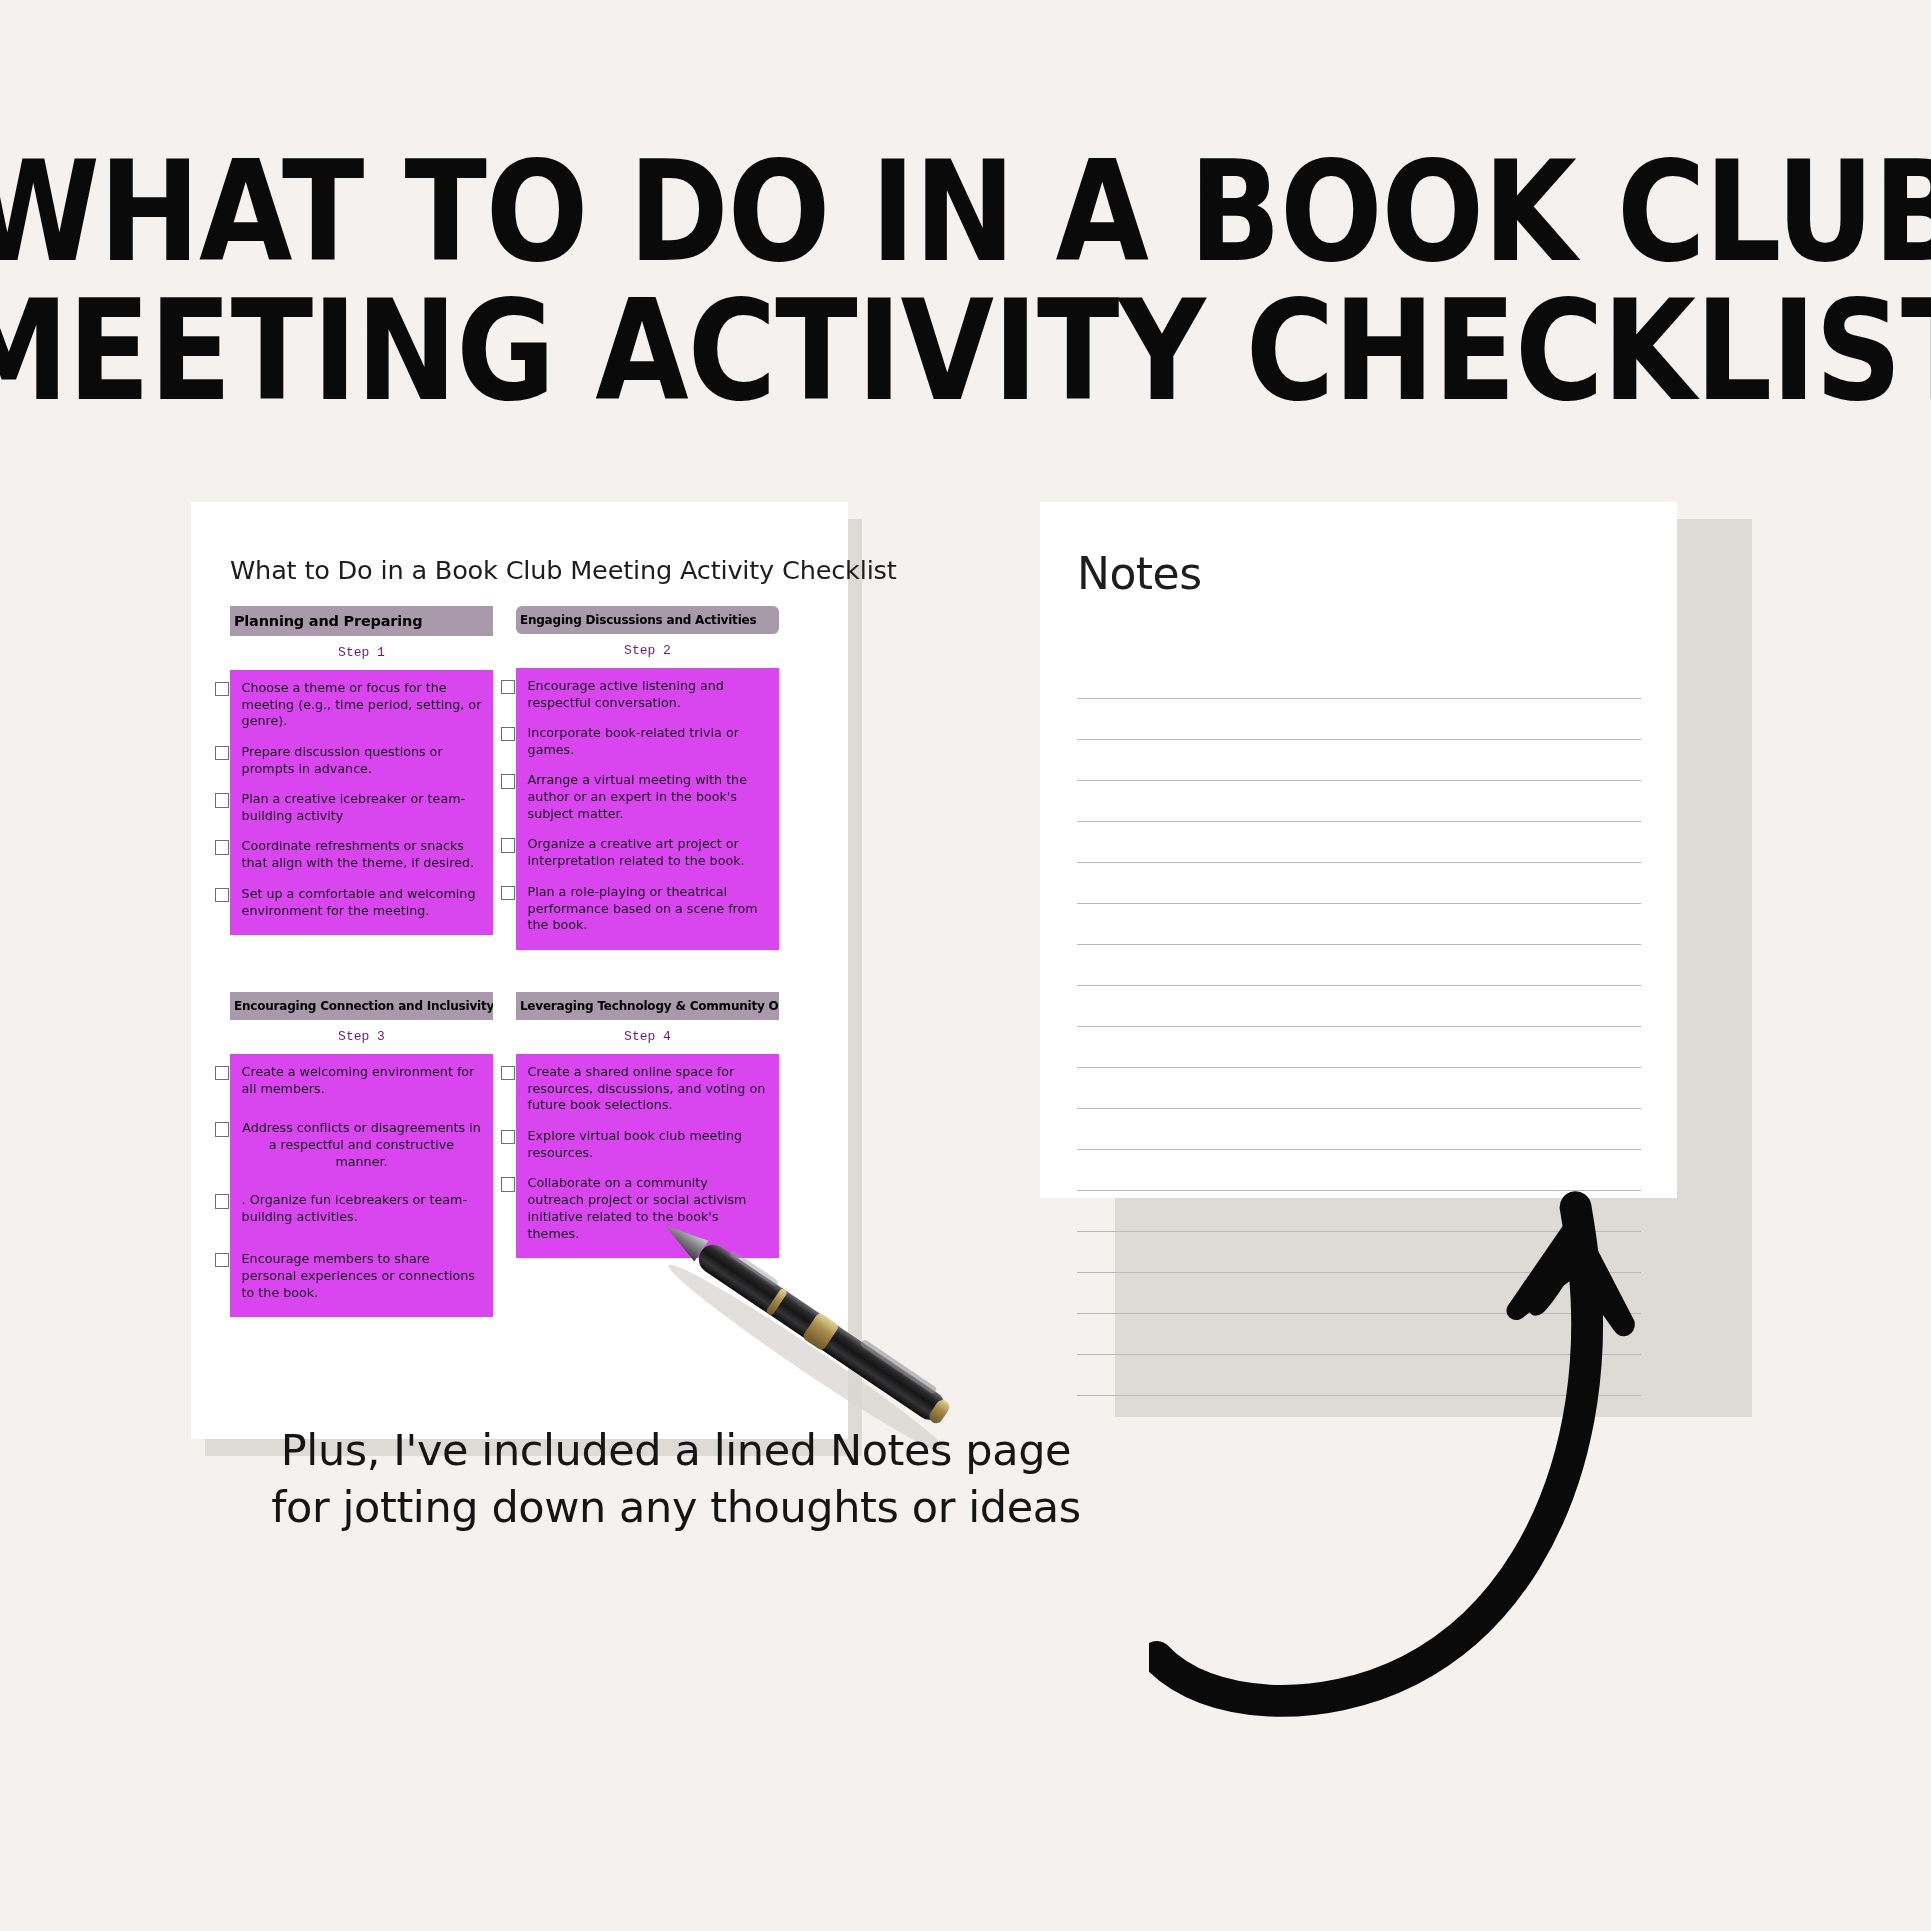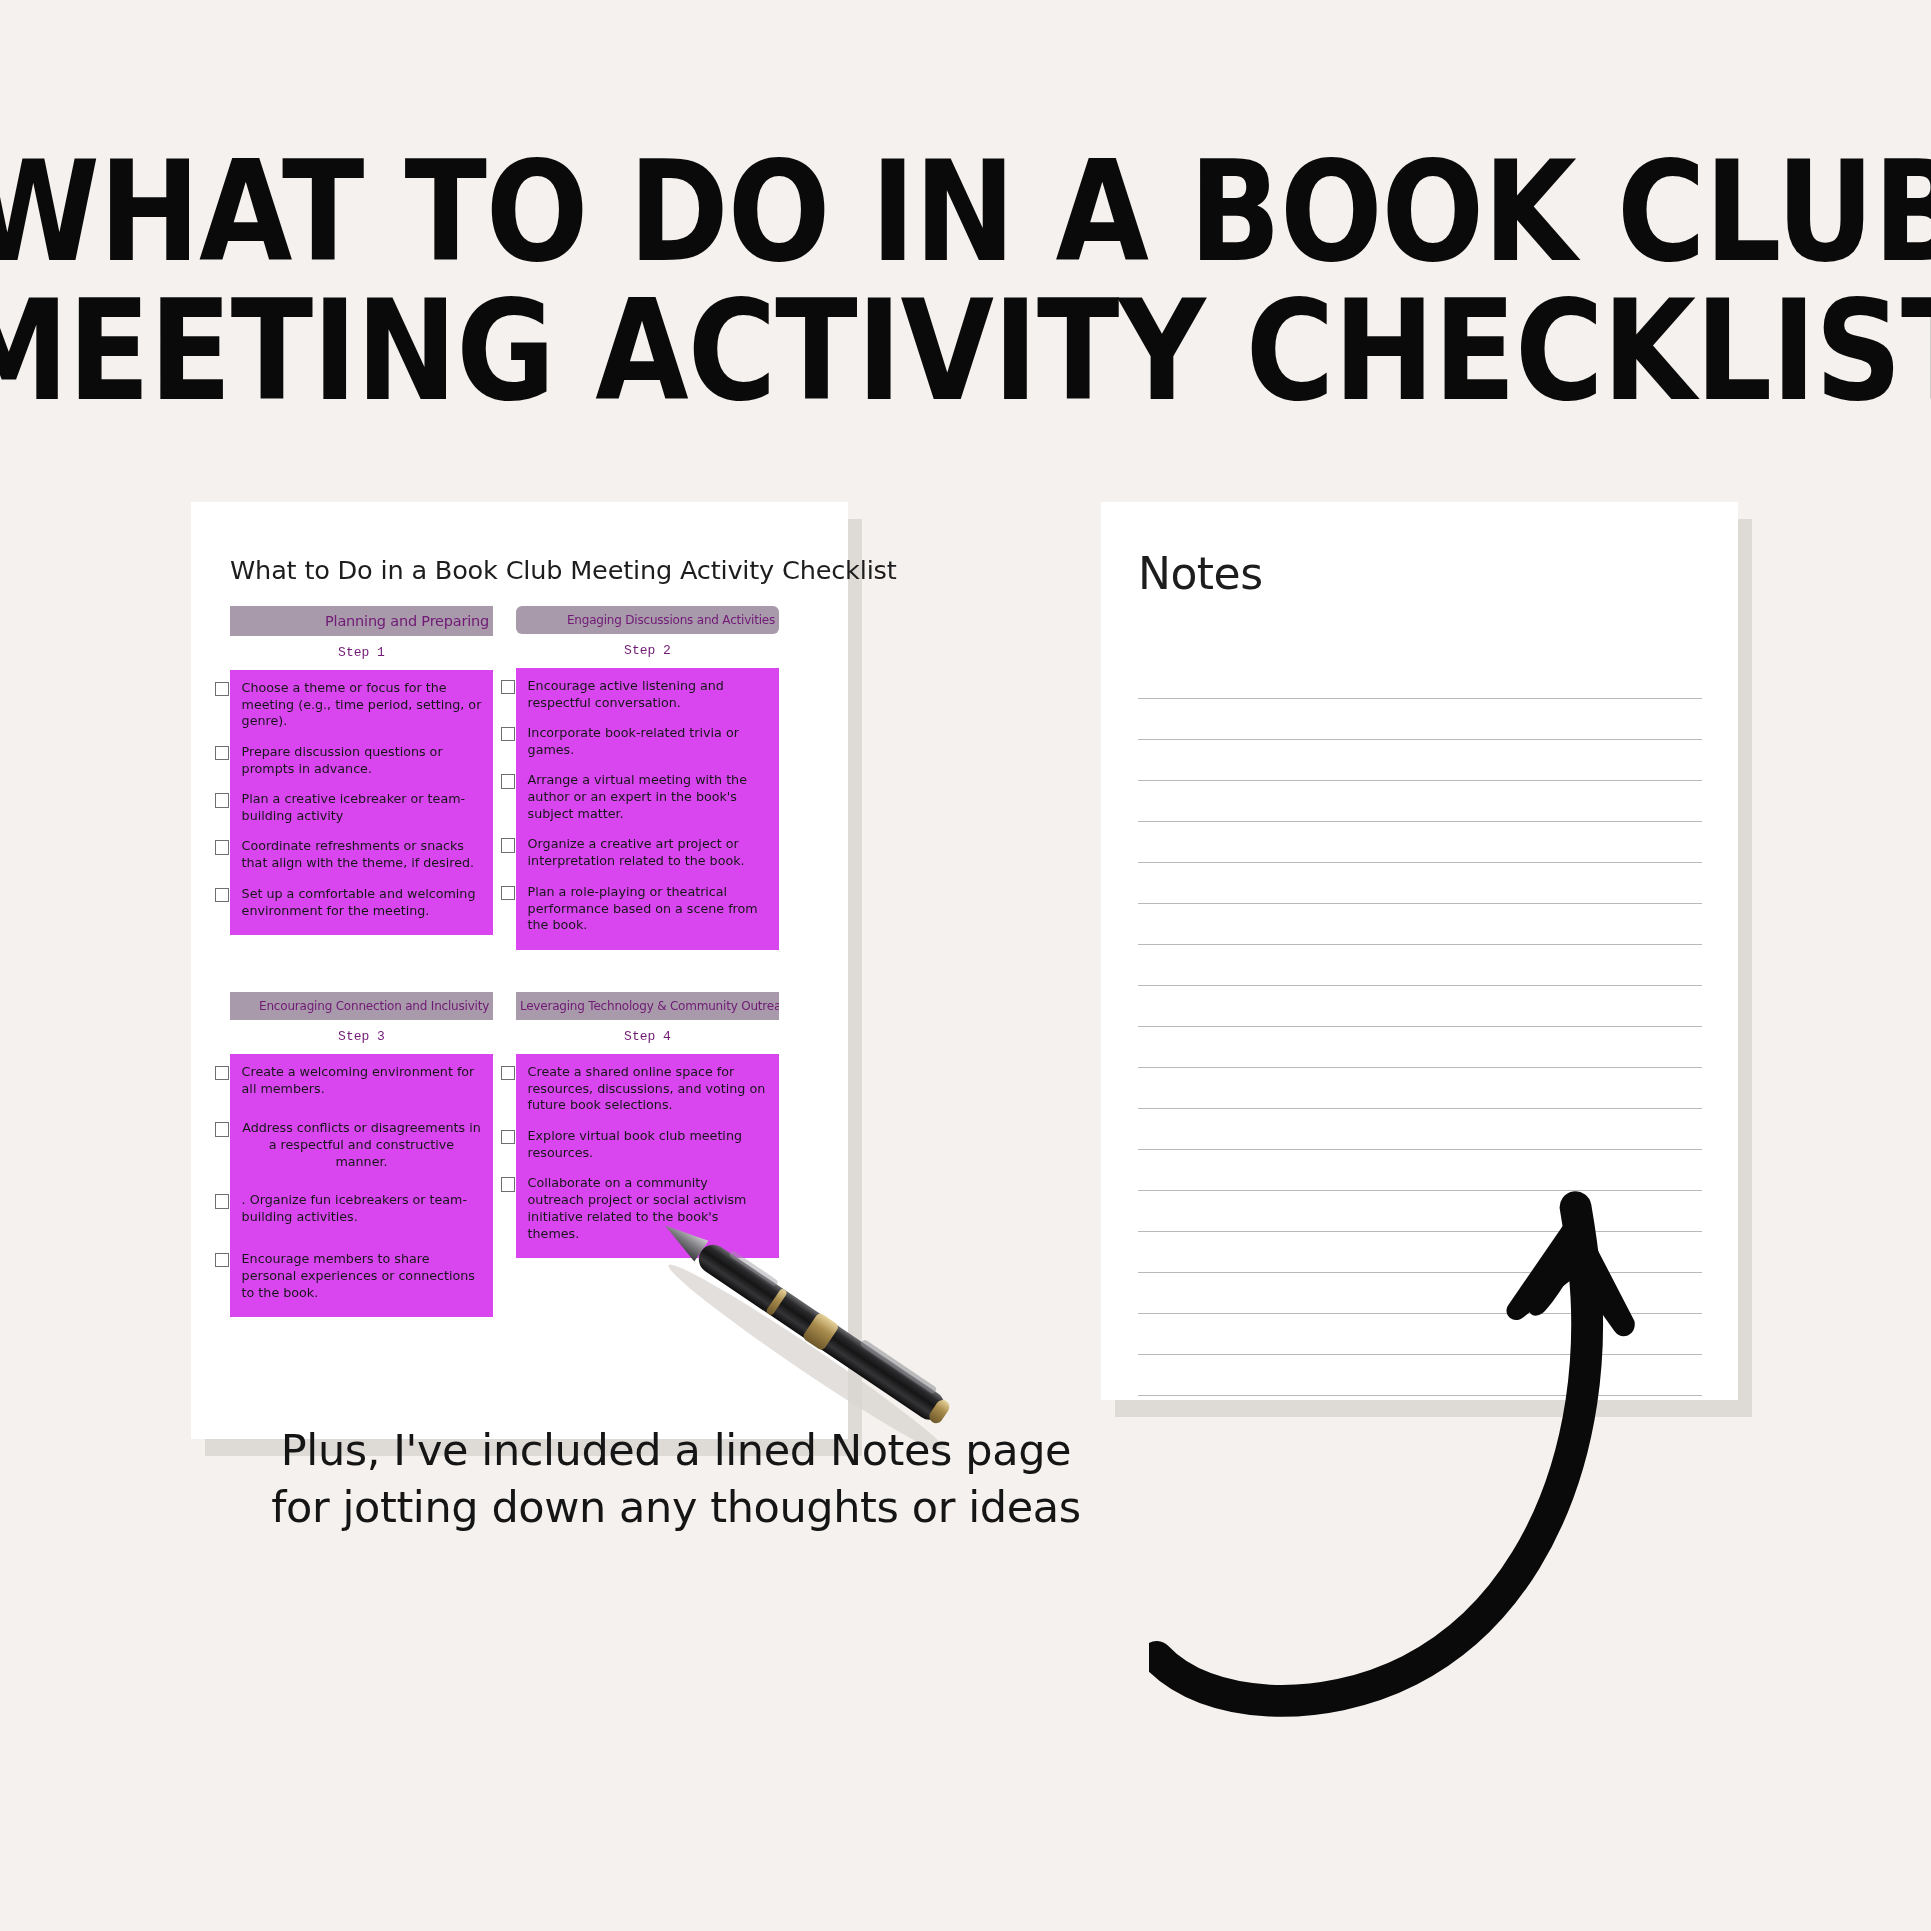--- a/index.html
+++ b/index.html
@@ -78,24 +78,24 @@
   }
   .col {
     position: absolute;
     width: 263px;
   }
   .col.c1 { left: 0; }
   .col.c2 { left: 286px; }
 
   .block-head {
     background: #a899ab;
-    color: #701a75;
-    font-family: "DejaVu Sans", sans-serif;
-    font-weight: 400;
-    text-align: right;
+    color: #000000;
+    font-family: "DejaVu Sans", sans-serif;
+    font-weight: 700;
+    text-align: left;
     font-size: 14.5px;
     padding: 6.8px 3.9px 6.8px 3.9px;
     letter-spacing: -0.2px;
     white-space: nowrap;
     overflow: hidden;
   }
   .block-head.small { font-size: 12px; border-radius: 6px; }
   .block-head.smaller { font-size: 12px; }
 
   .step-label {
@@ -132,24 +132,24 @@
   }
 
   
   #notes-shadow {
     left: 1115px;
     top: 519px;
     width: 637px;
     height: 898px;
   }
   #notes-sheet {
-    left: 1101px;
+    left: 1040px;
     top: 502px;
     width: 637px;
-    height: 898px;
+    height: 696px;
   }
   .notes-title {
     position: absolute;
     left: 37px;
     top: 46px;
     font-size: 44px;
     color: #1d1d1d;
     font-family: "DejaVu Sans", sans-serif;
     letter-spacing: -0.5px;
   }

